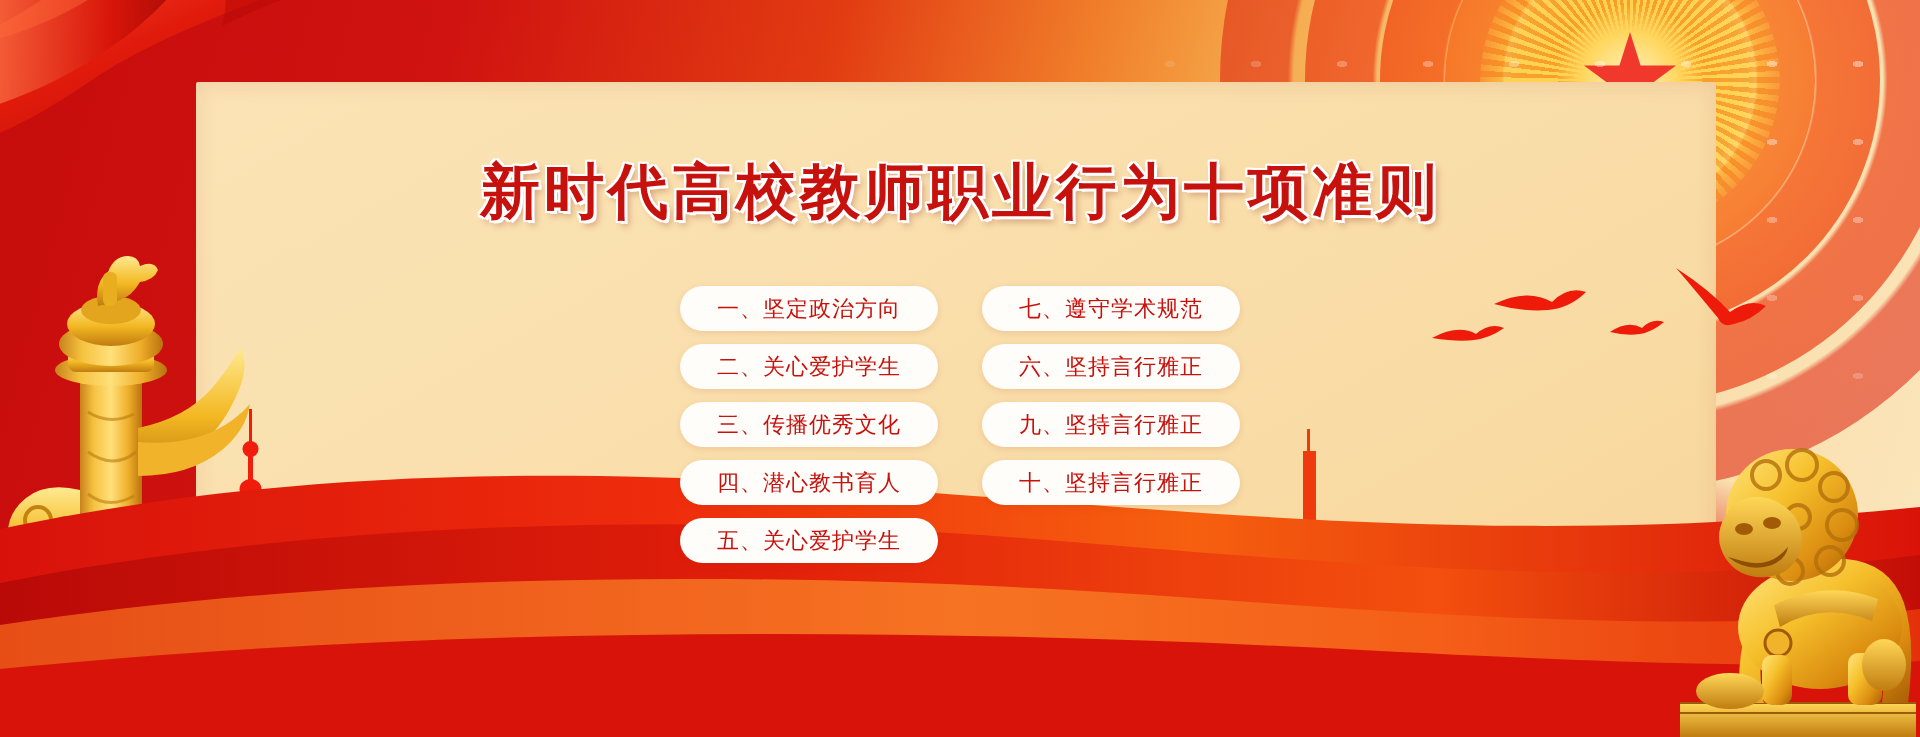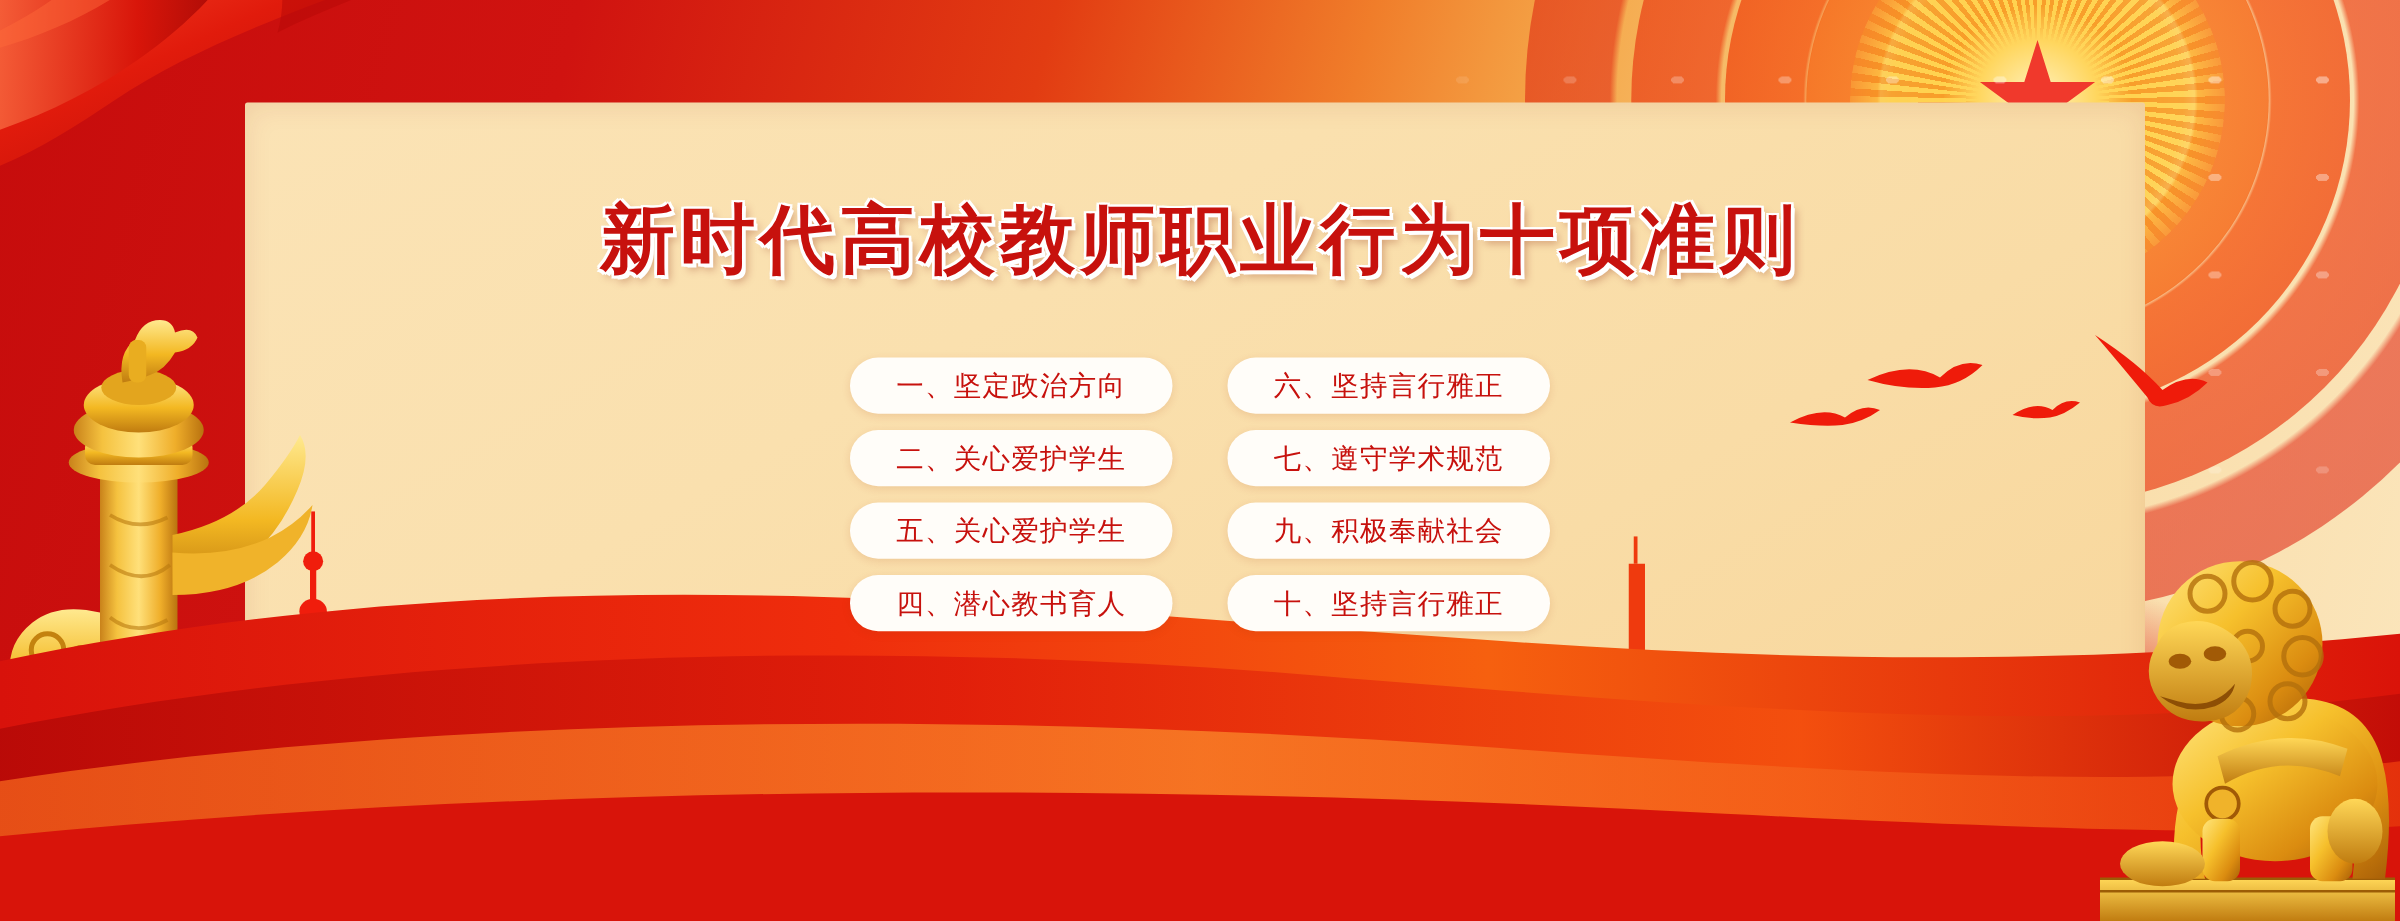--- a/index.html
+++ b/index.html
@@ -294,35 +294,38 @@
 
   <div class="pills">
     <div class="col">
       <div class="pill">
           <span>一、坚定政治方向</span>
         </div>
       <div class="pill">
           <span>二、关心爱护学生</span>
         </div>
       <div class="pill">
+          <span>三、传播优秀文化</span>
+        </div>
+      <div class="pill">
+          <span>四、潜心教书育人</span>
+        </div>
+      <div class="pill">
           <span>五、关心爱护学生</span>
-        </div>
-      <div class="pill">
-          <span>四、潜心教书育人</span>
         </div>
     </div>
     <div class="col">
       <div class="pill">
+          <span>七、遵守学术规范</span>
+        </div>
+      <div class="pill">
           <span>六、坚持言行雅正</span>
         </div>
       <div class="pill">
-          <span>七、遵守学术规范</span>
-        </div>
-      <div class="pill">
-          <span>九、积极奉献社会</span>
+          <span>九、坚持言行雅正</span>
         </div>
       <div class="pill">
           <span>十、坚持言行雅正</span>
         </div>
     </div>
   </div>
 
 </div>
 
 </body></html>

